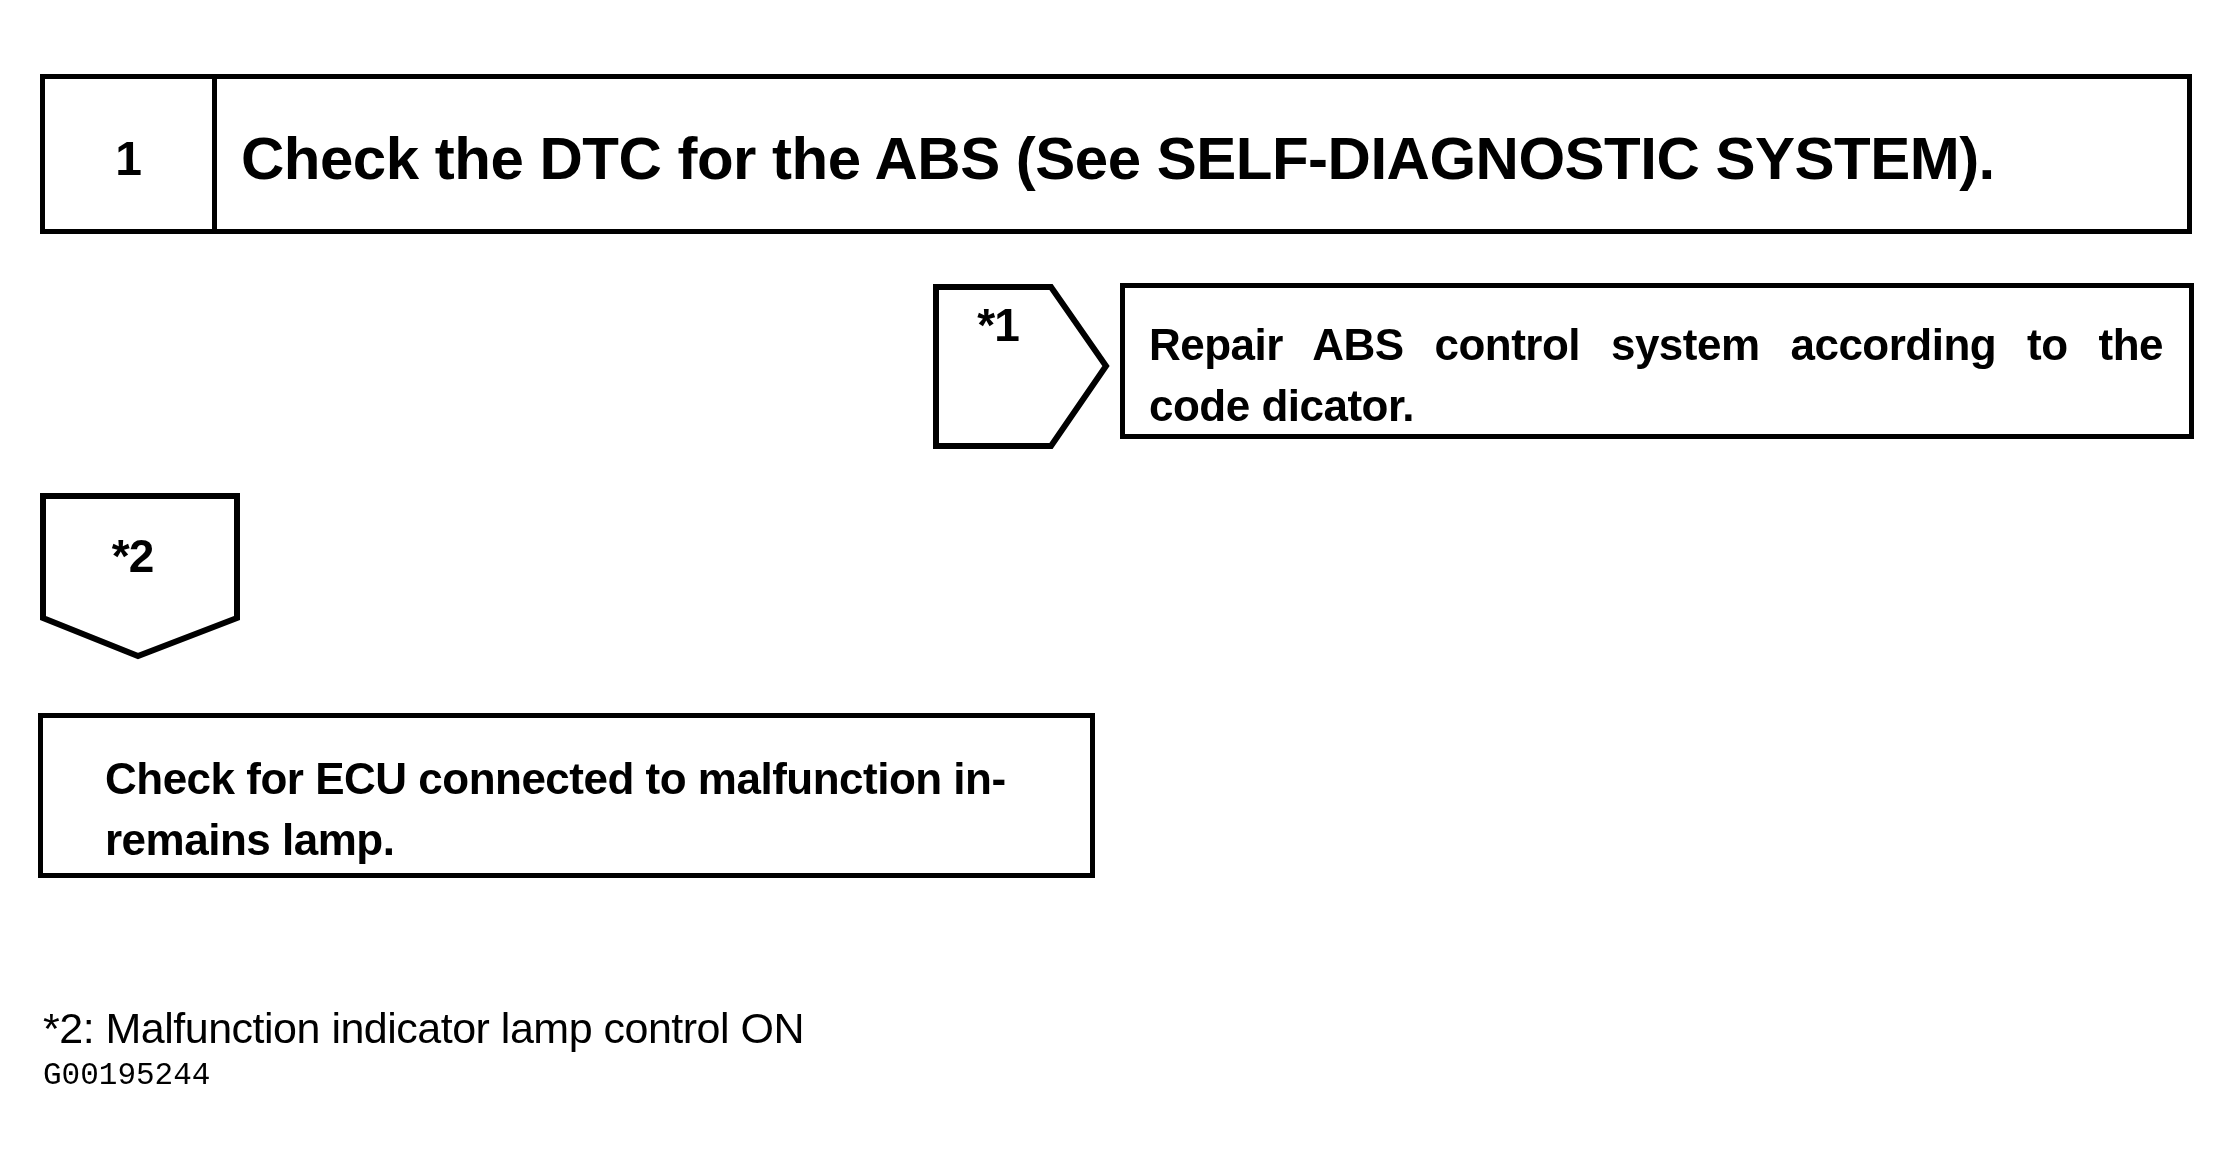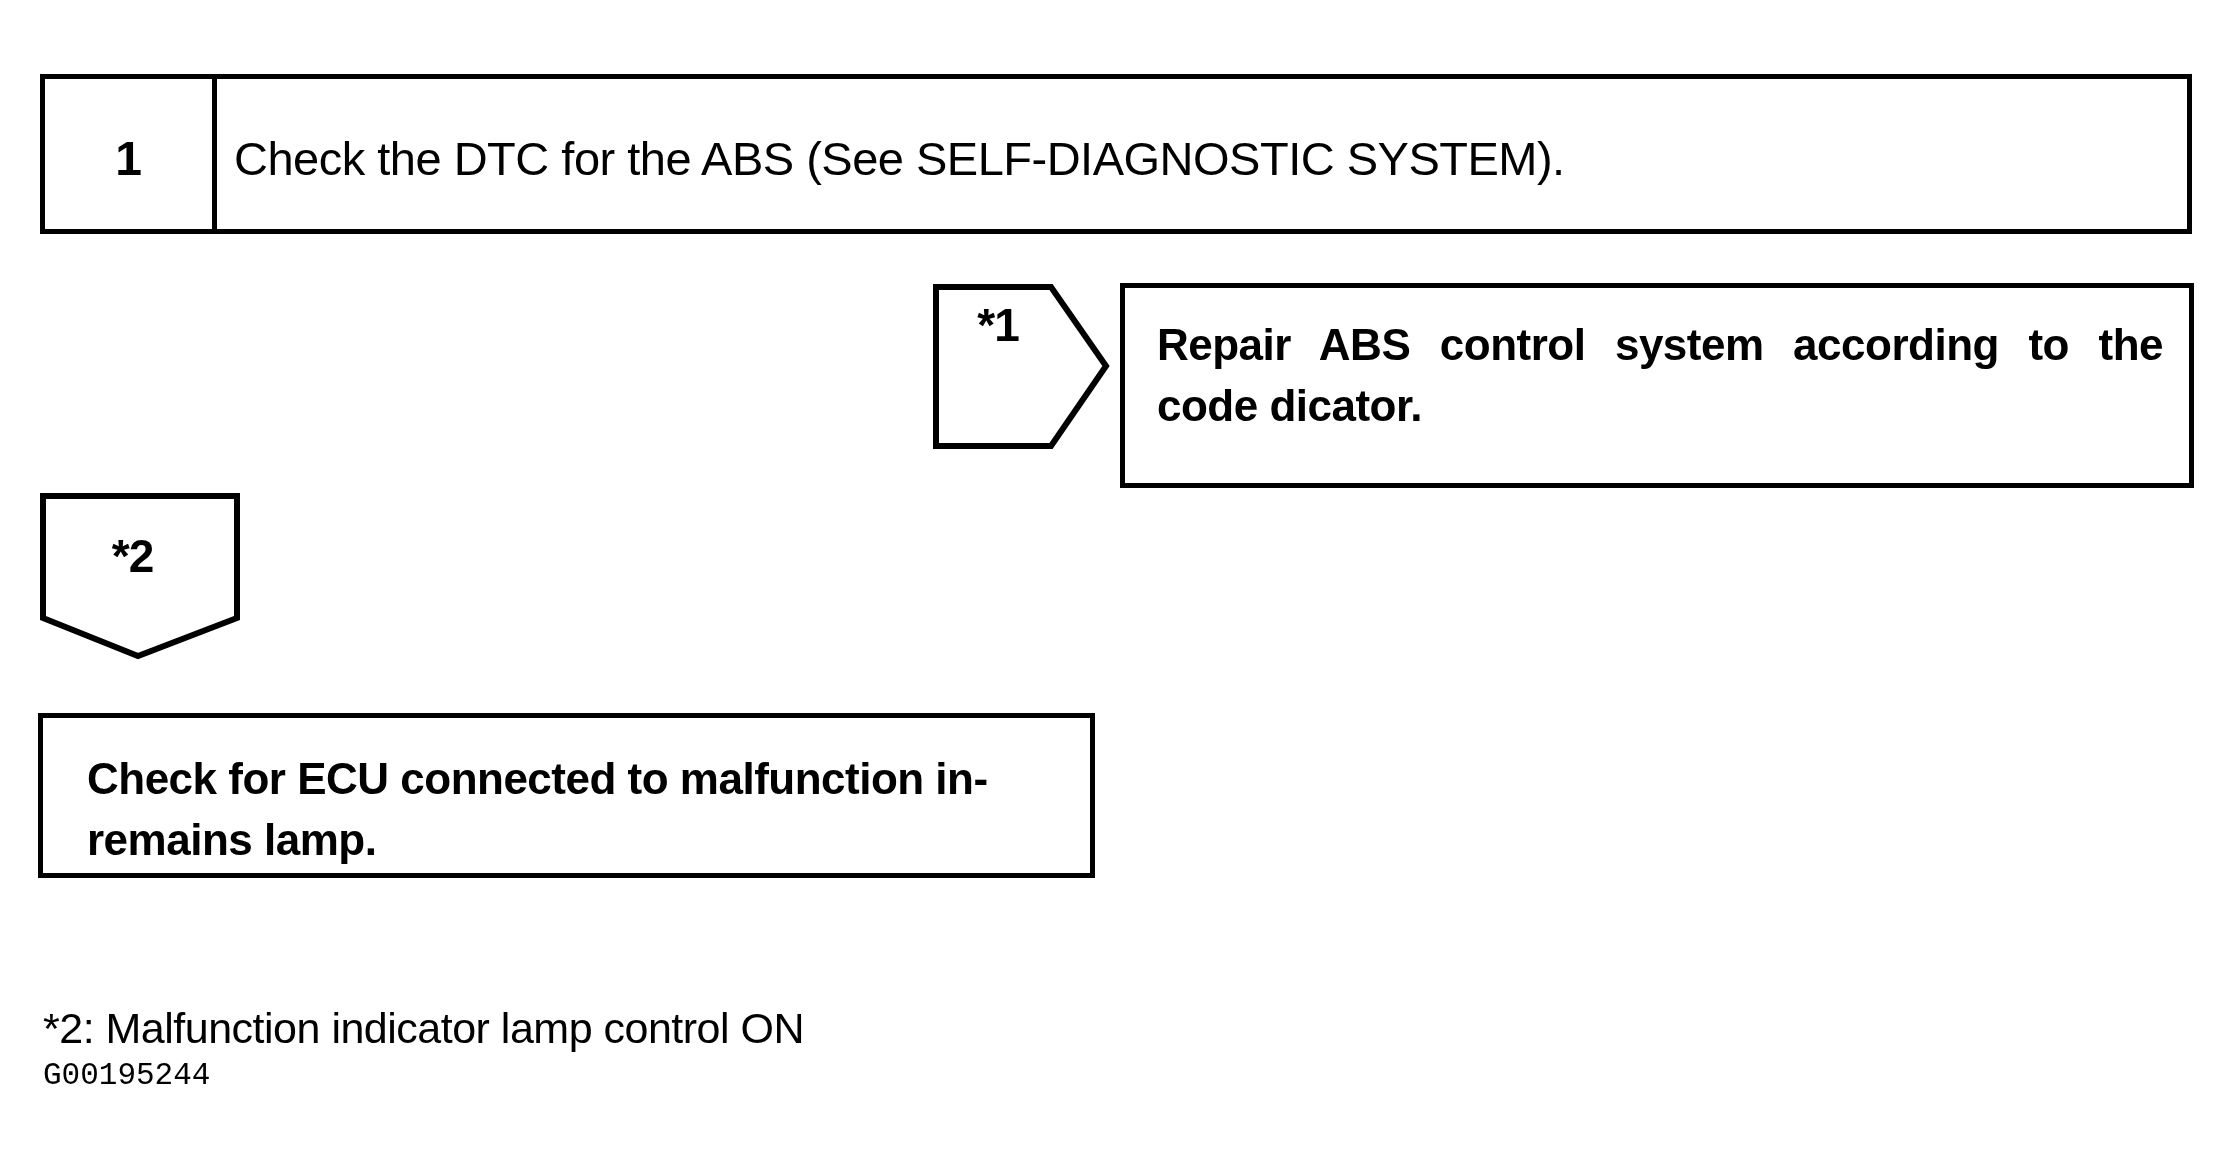--- a/index.html
+++ b/index.html
@@ -39,50 +39,50 @@
     align-items: center;
     justify-content: center;
     font-weight: bold;
     font-size: 48px;
     padding-top: 8px;
   }
   .step-text-cell {
     flex: 1;
     display: flex;
     align-items: center;
-    padding-left: 17px;
+    padding-left: 24px;
     padding-top: 8px;
-    font-weight: normal;
-    font-size: 47px;
+    font-weight: bold;
+    font-size: 60px;
     letter-spacing: -0.5px;
     white-space: nowrap;
   }
   .repair-box {
     left: 1120px;
     top: 283px;
     width: 1074px;
-    height: 205px;
-    padding: 26px 26px 0 32px;
+    height: 156px;
+    padding: 26px 26px 0 24px;
   }
   .repair-box .line {
     font-weight: bold;
     font-size: 44px;
     line-height: 61px;
     letter-spacing: -0.5px;
   }
   .repair-box .line.justified {
     text-align: justify;
     text-align-last: justify;
   }
   .check-box {
     left: 38px;
     top: 713px;
     width: 1057px;
     height: 165px;
-    padding: 30px 14px 0 44px;
+    padding: 30px 14px 0 62px;
   }
   .check-box .line {
     font-weight: bold;
     font-size: 44px;
     line-height: 61px;
     letter-spacing: -0.5px;
     white-space: nowrap;
   }
   
   .connector {

